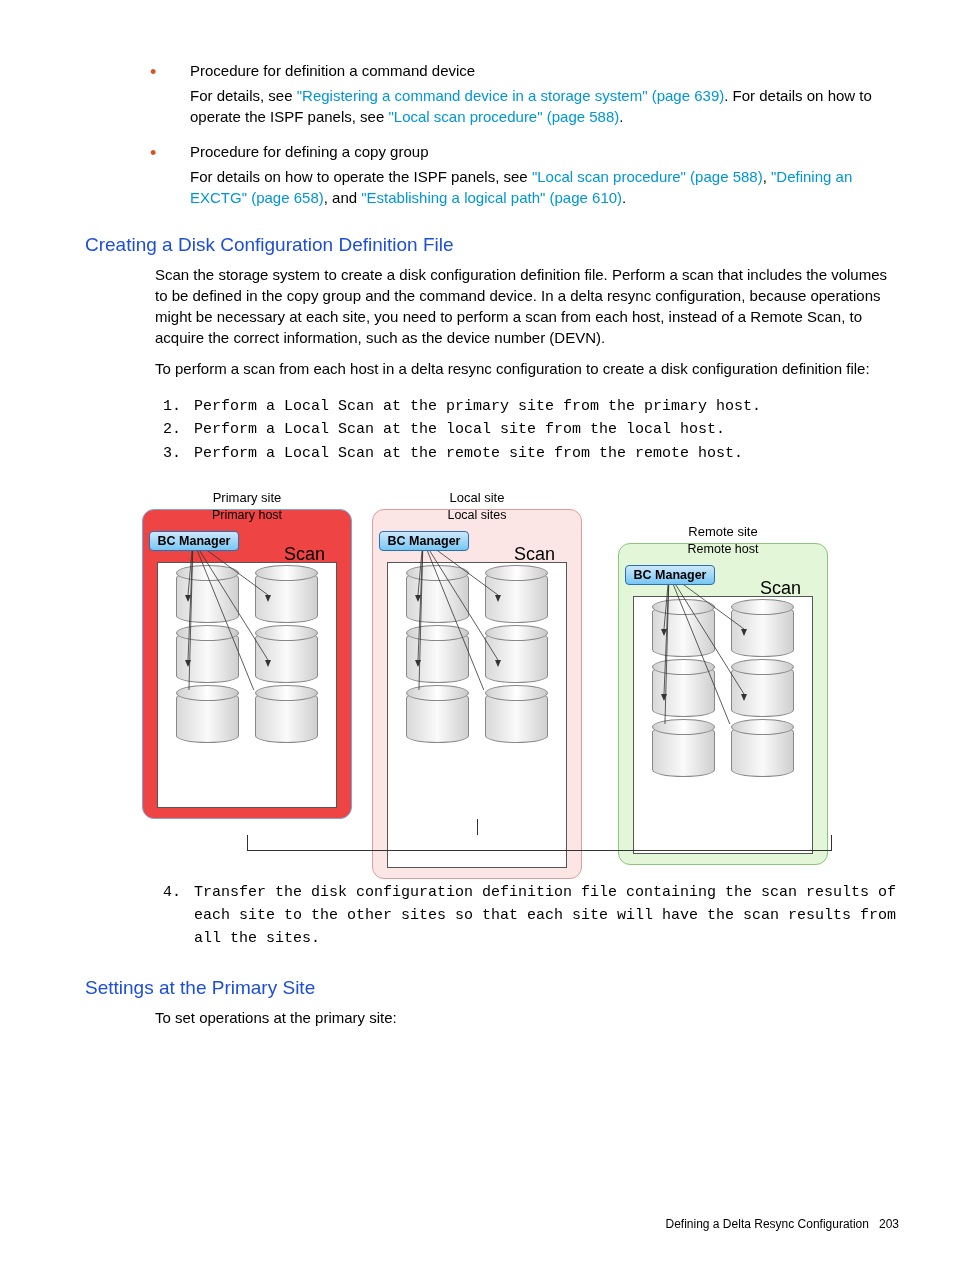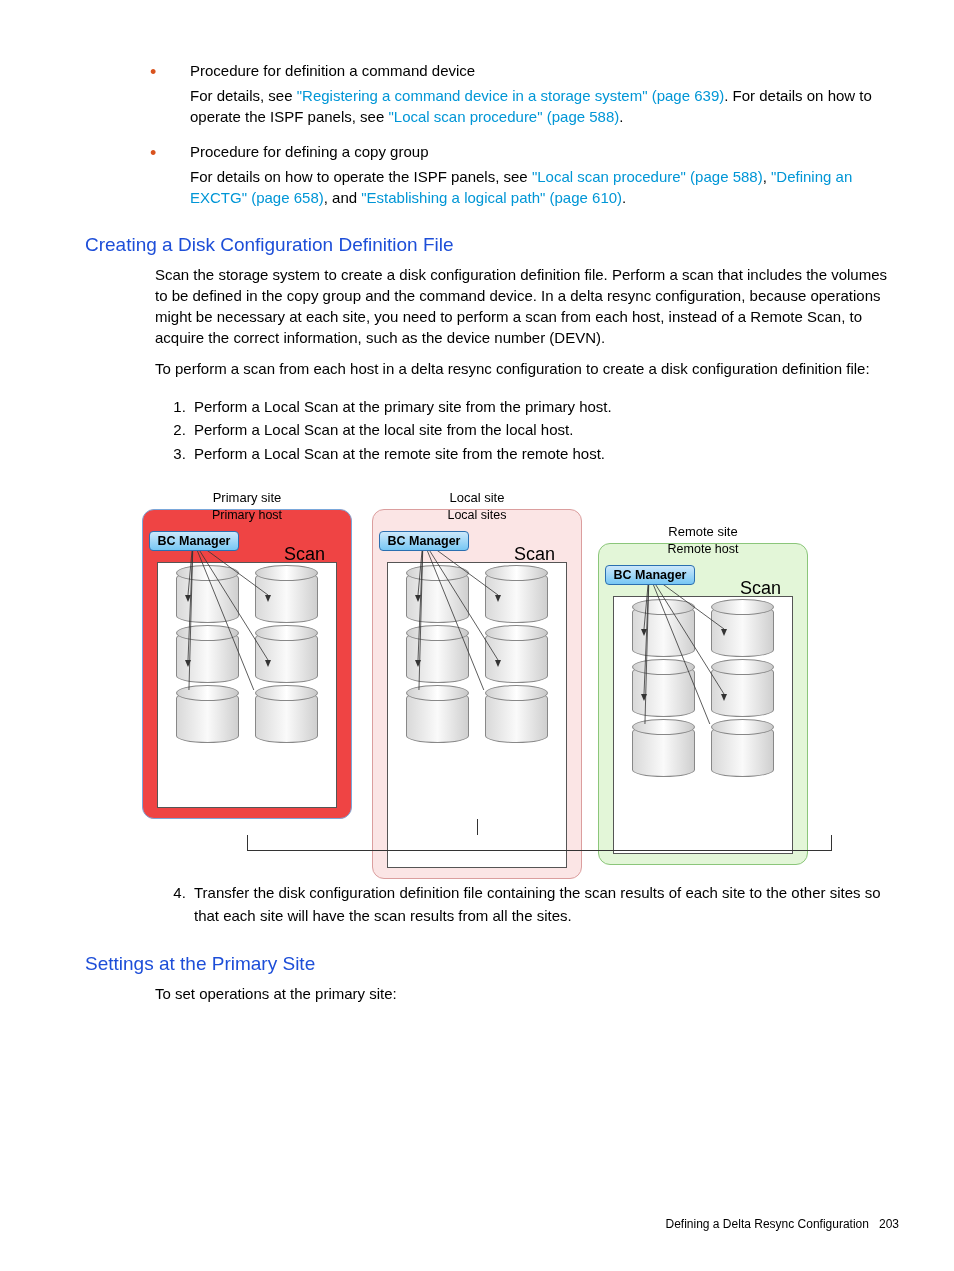--- a/index.html
+++ b/index.html
@@ -31,21 +31,21 @@
     left: 0;
     top: 0;
     color: #d9531e;
     font-size: 18px;
   }
   .bullet-body { margin-top: 4px; }
   a.link { color: #0096d6; text-decoration: none; }
   h2 { color: #1d4ed8; font-weight: 400; font-size: 19px; margin: 26px 0 8px 0; }
   .body-block { margin-left: 70px; font-size: 15px; line-height: 1.4; }
   .body-block p { margin: 0 0 10px 0; }
-  ol.steps { margin: 16px 0 10px 70px; padding-left: 35px; font-size: 15px; line-height: 1.55; }
+  ol.steps { margin: 16px 0 10px 70px; padding-left: 35px; font-size: 15px; line-height: 1.55; font-family: Liberation Mono, monospace; }
   ol.steps li { padding-left: 4px; }
   .diagram-container { display: flex; justify-content: center; margin: 24px 0 22px 0; }
   .diagram { position: relative; width: 700px; height: 370px; }
   .site {
     position: absolute;
     border-radius: 12px;
     text-align: center;
     font-family: Arial, sans-serif;
     font-size: 13px;
   }
@@ -67,21 +67,21 @@
   }
   .scan-label { position: absolute; top: 34px; right: 26px; font-size: 18px; }
   .storage {
     position: absolute;
     top: 52px; left: 14px; right: 14px; bottom: 10px;
     border: 1px solid #555;
     background: #fff;
   }
   .site.primary { left: 0; top: 20px; width: 210px; height: 310px; background: #ef4444; border: 1px solid #7aa7da; }
   .site.local { left: 230px; top: 20px; width: 210px; height: 370px; background: #fbe5e5; border: 1px solid #db9e9e; }
-  .site.remote { left: 456px; top: 54px; width: 210px; height: 322px; background: #e3f6d8; border: 1px solid #8bc67a; }
+  .site.remote { left: 476px; top: 54px; width: 210px; height: 322px; background: #e3f6d8; border: 1px solid #8bc67a; }
   .cyl-col { position: absolute; top: 8px; bottom: 8px; width: 48%; }
   .cyl-col.a { left: 4%; }
   .cyl-col.b { right: 4%; }
   .cyl {
     position: relative;
     width: 74%;
     margin: 0 auto 8px auto;
     height: 52px;
     background: linear-gradient(90deg,#d9d9d9,#fafafa,#cfcfcf);
     border: 1px solid #888;

